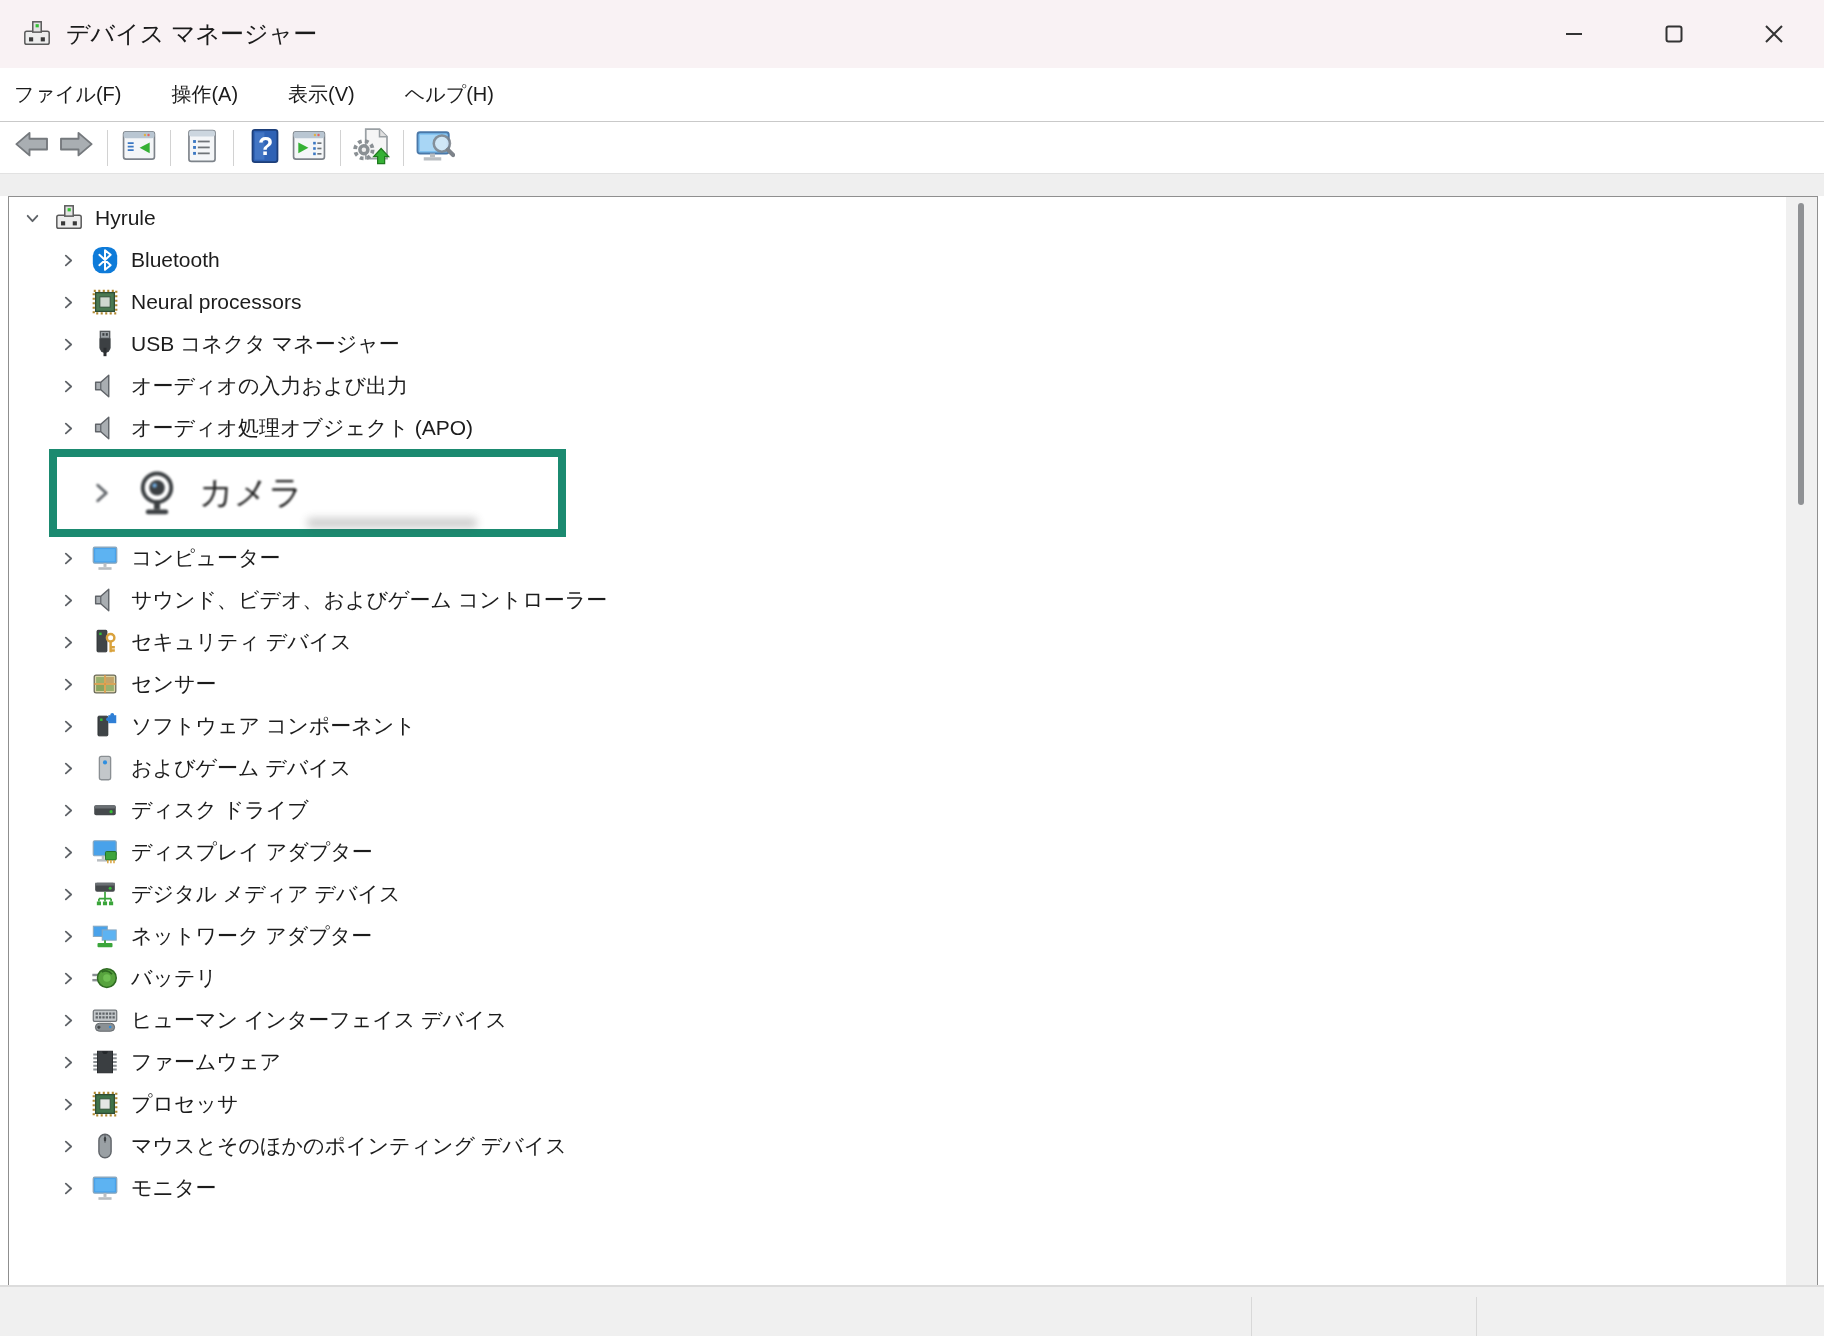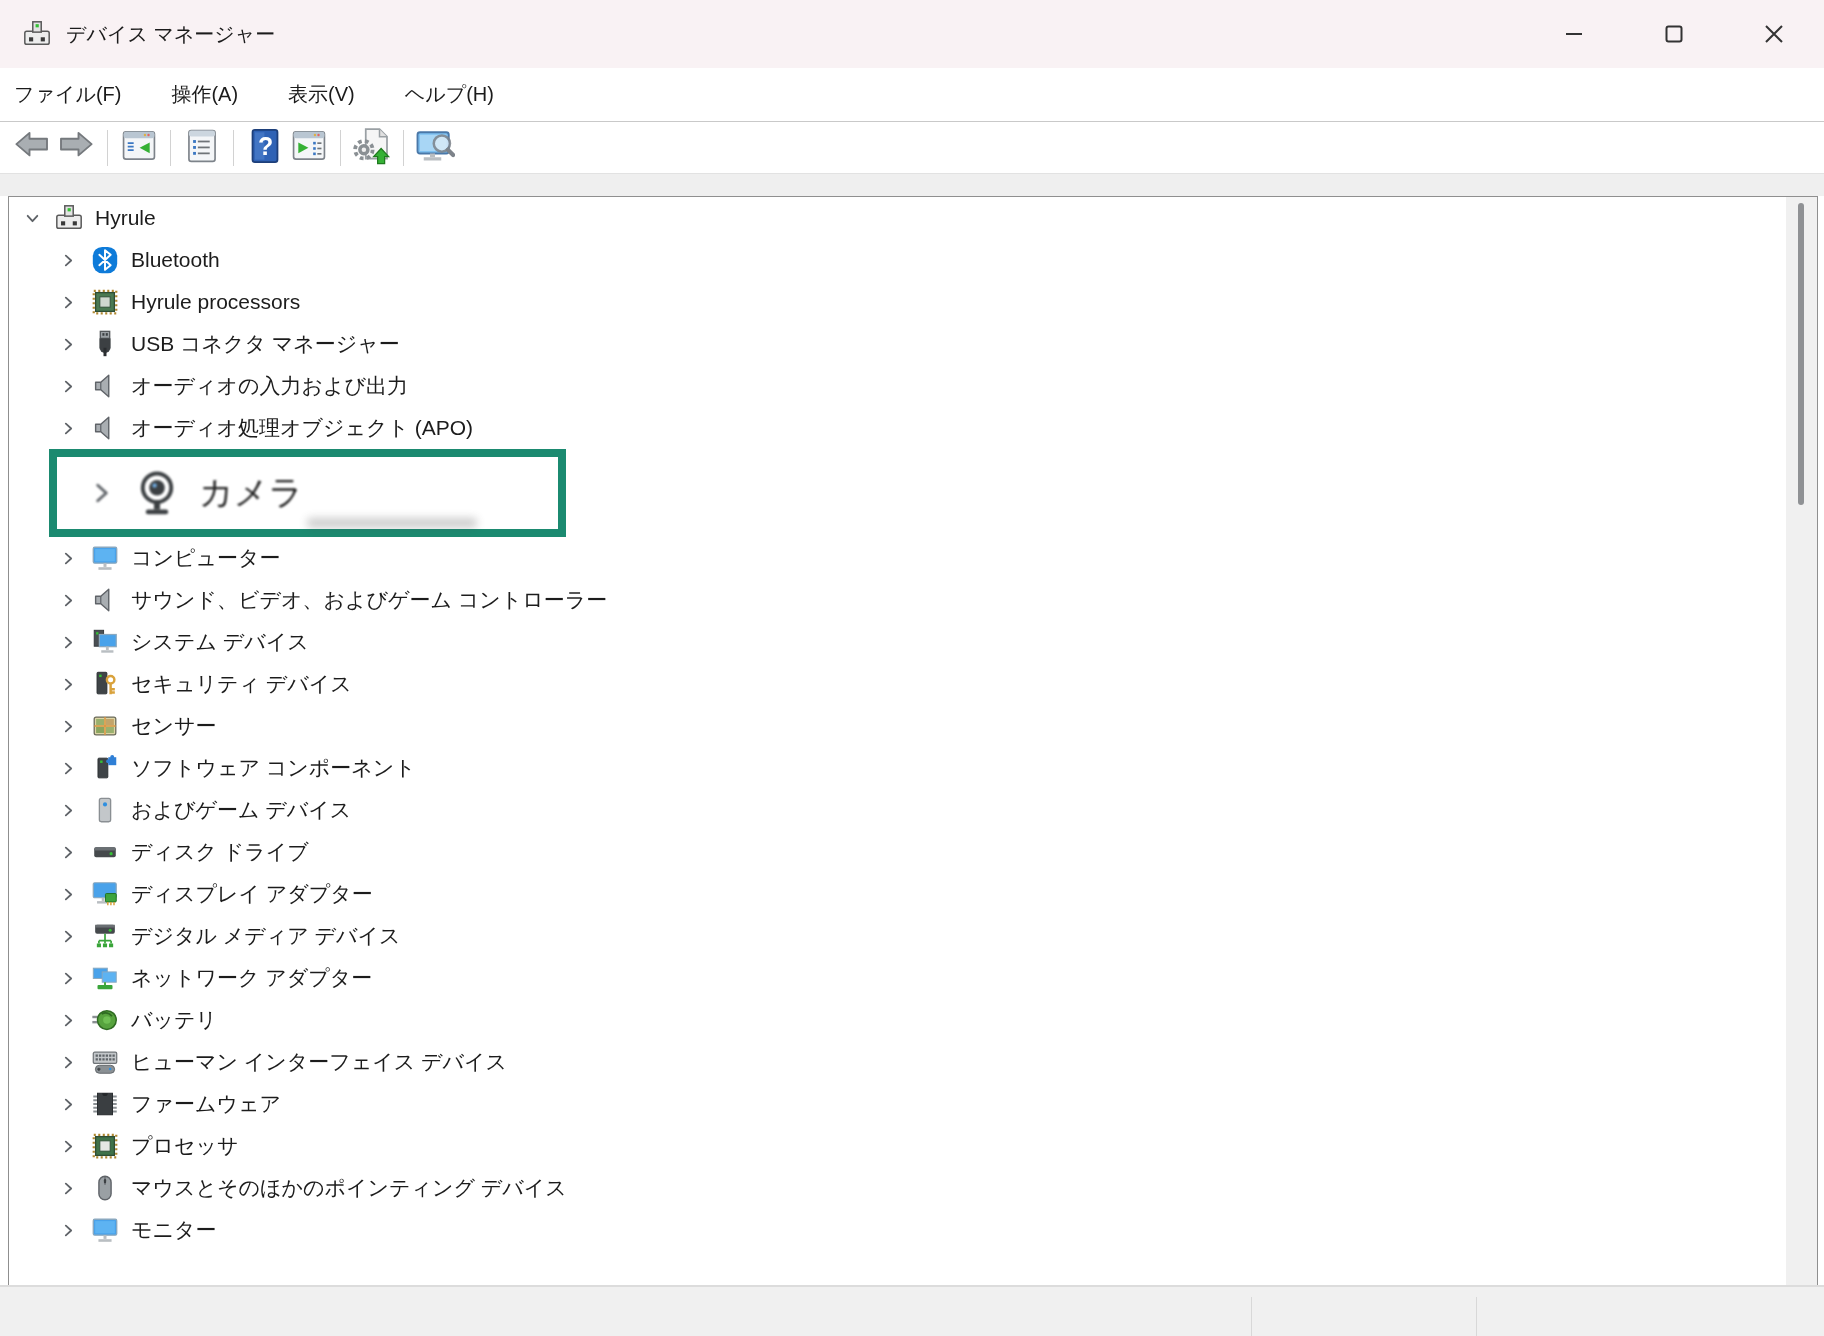--- a/index.html
+++ b/index.html
@@ -5,21 +5,21 @@
   html,body{margin:0;padding:0;}
   body{
     width:1824px;height:1336px;position:relative;overflow:hidden;
     background:#ffffff;
     font-family:"Liberation Sans","DejaVu Sans",sans-serif;
     -webkit-font-smoothing:antialiased;
   }
   
   .titlebar{position:absolute;top:0;left:0;right:0;height:68px;background:#f9f2f4;display:flex;align-items:center;}
   .app-icon{margin-left:22px;width:32px;height:34px;display:flex;align-items:center;}
-  .title-text{margin-left:12px;font-size:20px;color:#1b1b1b;}
+  .title-text{margin-left:12px;font-size:24px;color:#1b1b1b;}
   .win-controls{position:absolute;right:0;top:0;height:68px;display:flex;}
   .win-btn{width:100px;height:68px;display:flex;align-items:center;justify-content:center;background:transparent;border:none;cursor:default;}
   .win-btn svg{display:block;}
   
   .menubar{position:absolute;top:68px;left:0;right:0;height:54px;background:#ffffff;border-bottom:1px solid #c9c9c9;display:flex;align-items:center;padding-left:8px;gap:38px;font-size:20px;color:#1b1b1b;box-sizing:border-box;}
   .menu-item{padding:4px 6px;}
   
   .toolbar{position:absolute;top:123px;left:0;right:0;height:50px;background:#ffffff;display:flex;align-items:center;padding-left:10px;}
   .tb-btn{width:44px;height:44px;display:flex;align-items:center;justify-content:center;}
   .tb-sep{width:1px;height:36px;background:#d2d2d2;margin:0 9px;}
@@ -213,21 +213,21 @@
             <path d="M4.5 2.5 l5 4.5 -5 4.5" fill="none" stroke="#5f6368" stroke-width="1.7" stroke-linecap="round" stroke-linejoin="round"></path>
           </svg>
         </span>
         <span class="ticon">
           <svg viewBox="0 0 32 32">
             <rect x="4" y="4" width="24" height="24" fill="none" stroke="#b08830" stroke-width="2.4" stroke-dasharray="2.2 2.6"></rect>
             <rect x="6" y="6" width="20" height="20" fill="#4a7a52" stroke="#2e4d34" stroke-width="1.4"></rect>
             <rect x="10.5" y="10.5" width="11" height="11" fill="#cfd8cf" stroke="#2f4f36"></rect>
           </svg>
         </span>
-        <span class="tlabel">Hyrule processors</span>
+        <span class="tlabel">Neural processors</span>
       </div>
       <div class="tree-row">
         <span class="chev">
           <svg viewBox="0 0 14 14" width="15" height="15">
             <path d="M4.5 2.5 l5 4.5 -5 4.5" fill="none" stroke="#5f6368" stroke-width="1.7" stroke-linecap="round" stroke-linejoin="round"></path>
           </svg>
         </span>
         <span class="ticon">
           <svg viewBox="0 0 32 32">
             <rect x="11" y="2.5" width="10" height="7.5" fill="#9aa0a4" stroke="#55595c" stroke-width="1.4"></rect>
@@ -306,37 +306,20 @@
             <path d="M4.5 2.5 l5 4.5 -5 4.5" fill="none" stroke="#5f6368" stroke-width="1.7" stroke-linecap="round" stroke-linejoin="round"></path>
           </svg>
         </span>
         <span class="ticon">
           <svg viewBox="0 0 32 32">
             <path d="M6 12 h5.5 L20 4.5 v23 L11.5 20 H6 z" fill="#a9aeb2" stroke="#5f6368" stroke-width="1.5" stroke-linejoin="round"></path>
             <path d="M11.5 12 v8" stroke="#5f6368" stroke-width="1.3"></path>
           </svg>
         </span>
         <span class="tlabel">サウンド、ビデオ、およびゲーム コントローラー</span>
-      </div>
-      <div class="tree-row">
-        <span class="chev">
-          <svg viewBox="0 0 14 14" width="15" height="15">
-            <path d="M4.5 2.5 l5 4.5 -5 4.5" fill="none" stroke="#5f6368" stroke-width="1.7" stroke-linecap="round" stroke-linejoin="round"></path>
-          </svg>
-        </span>
-        <span class="ticon">
-          <svg viewBox="0 0 32 32">
-            <rect x="4.5" y="3.5" width="10" height="17" fill="#4a4f53" stroke="#32363a"></rect>
-            <rect x="6.5" y="5.5" width="2.5" height="2.5" fill="#35c135"></rect>
-            <rect x="10" y="8" width="18" height="13" fill="#49a2ea" stroke="#8aa8bf" stroke-width="1.3"></rect>
-            <rect x="17" y="21" width="3" height="3.6" fill="#b9bec2"></rect>
-            <rect x="12" y="24.8" width="13" height="2.6" fill="#b9bec2"></rect>
-          </svg>
-        </span>
-        <span class="tlabel">システム デバイス</span>
       </div>
       <div class="tree-row">
         <span class="chev">
           <svg viewBox="0 0 14 14" width="15" height="15">
             <path d="M4.5 2.5 l5 4.5 -5 4.5" fill="none" stroke="#5f6368" stroke-width="1.7" stroke-linecap="round" stroke-linejoin="round"></path>
           </svg>
         </span>
         <span class="ticon">
           <svg viewBox="0 0 32 32">
             <rect x="7.5" y="3.5" width="10.5" height="23" rx="1" fill="#3f4447" stroke="#2a2e31"></rect>

